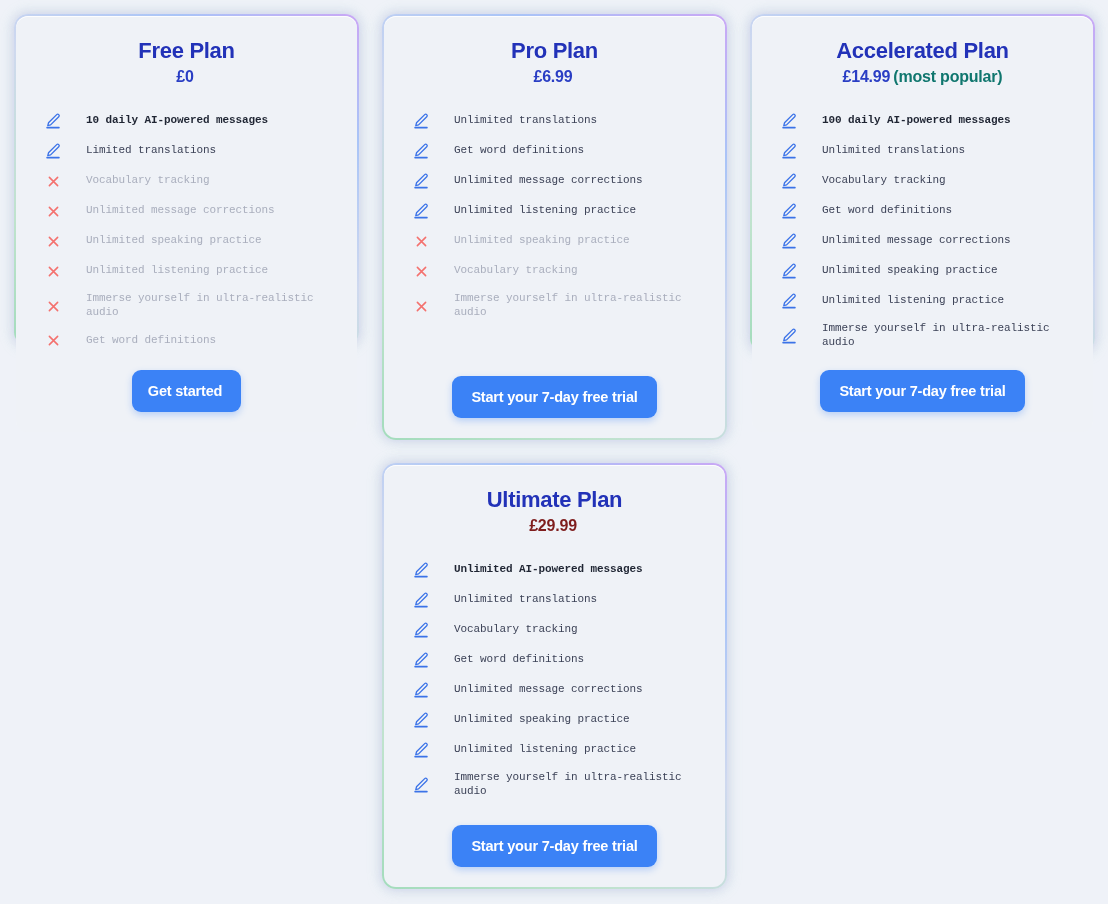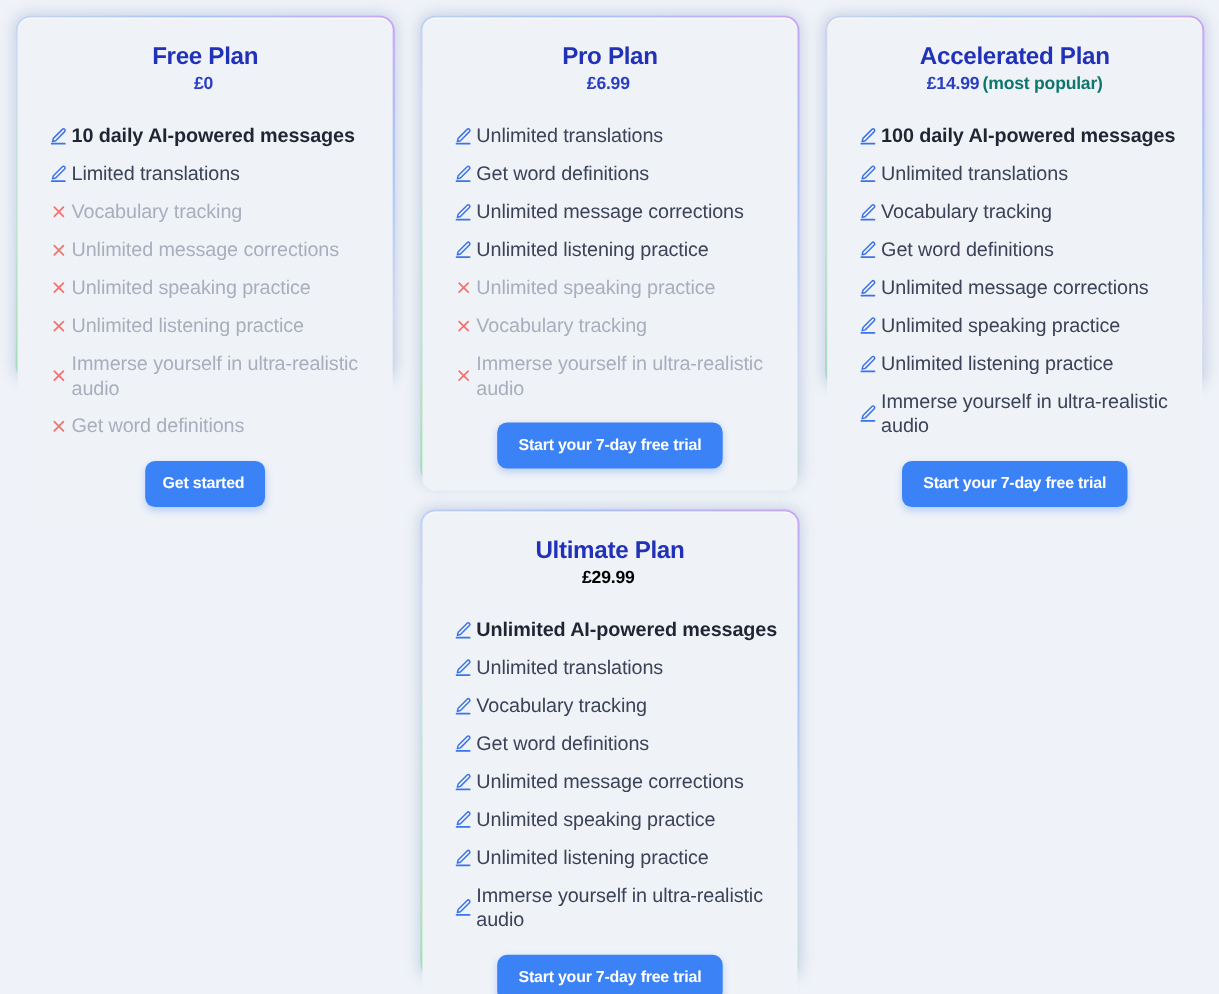--- a/index.html
+++ b/index.html
@@ -82,24 +82,25 @@
     list-style: none;
     margin-top: 20px;
     display: flex;
     flex-direction: column;
     gap: 0px;
   }
 
   .feature-item {
     display: flex;
     align-items: center;
-    gap: 3px;
+    gap: 24px;
     padding: 6px 0 6px 10px;
-    font-size: 18px;
+    font-size: 11px;
     line-height: 1.25;
+    font-family: Liberation Mono, monospace;
   }
 
   .feature-icon {
     flex: 0 0 18px;
     width: 18px;
     height: 18px;
     display: flex;
     align-items: center;
     justify-content: center;
   }
@@ -387,21 +388,21 @@
         <button class="cta-button" style="background: rgb(59, 130, 246);">Start your 7-day free trial</button>
       </div>
     </div>
   </div>
 
   <div class="empty-cell"></div>
 
   <div class="plan-card card-ultimate">
     <div class="plan-inner" style="background: rgb(239, 242, 247);">
       <div class="plan-title" style="color: rgb(34, 50, 184);">Ultimate Plan</div>
-      <div class="plan-price-row" style="color: #000000;">
+      <div class="plan-price-row" style="color: #7f1d1d;">
         <span>£29.99</span><span class="plan-badge" style="color: rgb(139, 63, 216);"></span>
       </div>
       <ul class="feature-list">
           <li class="feature-item included included-highlight">
             <span class="feature-icon">
               <svg width="18" height="18" viewBox="0 0 20 20" fill="none" xmlns="http://www.w3.org/2000/svg">
                 <path d="M14.1 2.9a1.6 1.6 0 0 1 2.3 2.3L7.3 14.3l-3.1.8.8-3.1 9.1-9.1z" stroke="#3b73e8" stroke-width="1.5" stroke-linejoin="round"></path>
                 <path d="M3.4 17.4h13.2" stroke="#3b73e8" stroke-width="1.8" stroke-linecap="round"></path>
               </svg>
             </span>

